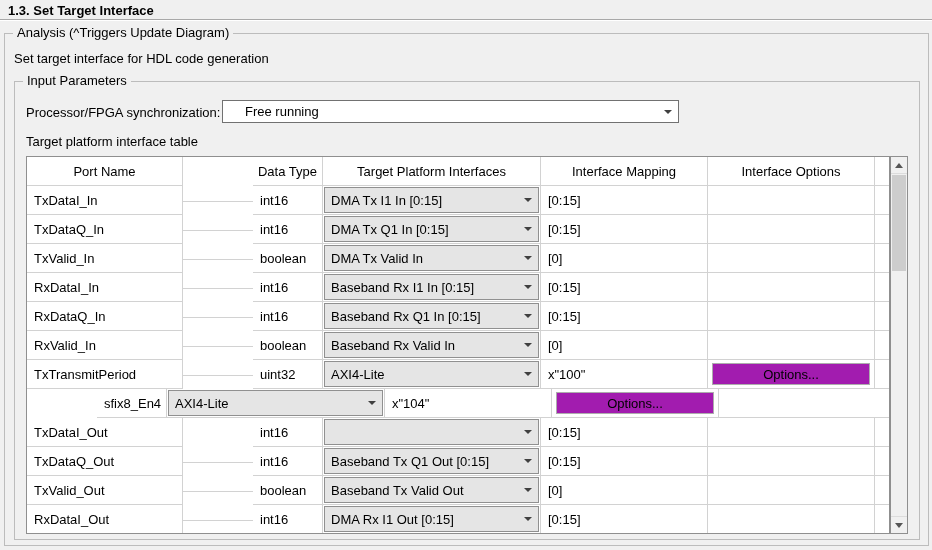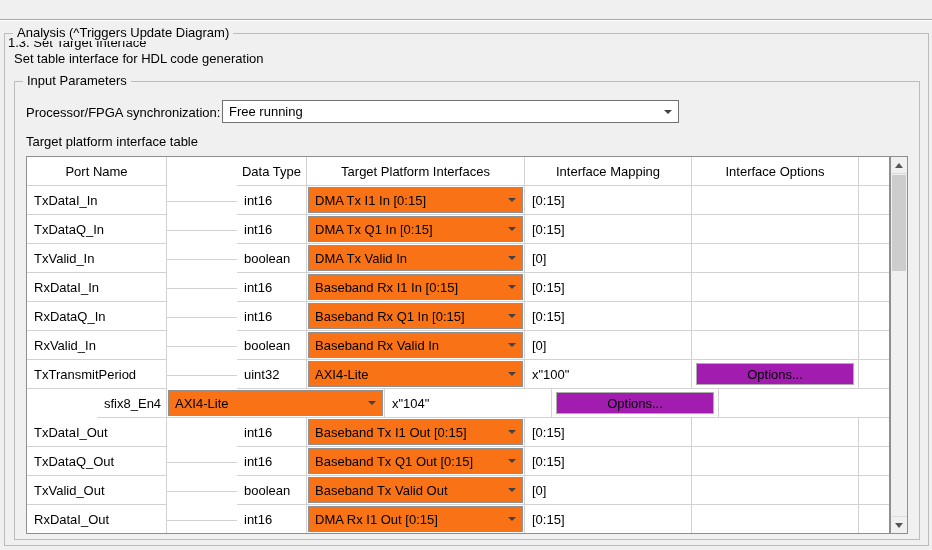--- a/index.html
+++ b/index.html
@@ -1,39 +1,39 @@
 <!DOCTYPE html>
 <html><head>
 <meta charset="utf-8">
 <style>
   html,body{margin:0;padding:0;}
   body{font-family:"Liberation Sans","DejaVu Sans",sans-serif;font-size:13px;color:#000;background:#fff;}
   .screen{position:relative;width:932px;height:550px;background:#f0f0f0;overflow:hidden;}
   .abs{position:absolute;}
-  .page-title{left:8px;top:3px;font-weight:normal;margin-top:32px;}
+  .page-title{left:8px;top:3px;font-weight:bold;}
   .title-sep{left:0;top:19px;width:932px;height:0;border-top:1px solid #a8a8a8;border-bottom:1px solid #ffffff;}
   .groupbox{position:absolute;border:1px solid #bcbcbc;}
   .groupbox-label{position:absolute;top:-9px;left:8px;background:#f0f0f0;padding:0 4px;line-height:16px;white-space:nowrap;}
   .g-analysis{left:4px;top:33px;width:923px;height:511px;}
   .g-input{left:14px;top:81px;width:904px;height:457px;}
   .desc{left:14px;top:51px;}
   .sync-label{left:26px;top:105px;}
-  .combobox{display:flex;align-items:center;background:#fff;border:1px solid #717171;padding-left:6px;position:absolute;box-sizing:border-box;}
+  .combobox{display:flex;align-items:center;background:#fff;border:1px solid #717171;padding-left:22px;position:absolute;box-sizing:border-box;}
   .sync-combo{left:222px;top:100px;width:457px;height:23px;}
   .combo-arrow{position:absolute;right:6px;top:50%;margin-top:-2px;width:0;height:0;border-left:4px solid transparent;border-right:4px solid transparent;border-top:4px solid #404040;}
   .table-label{left:26px;top:134px;}
   .table-wrap{left:26px;top:156px;width:882px;height:378px;}
   .grid{position:absolute;left:0;top:0;width:864px;height:378px;background:#fff;border:1px solid #8f8f8f;overflow:hidden;box-sizing:border-box;}
   .hrow,.trow{display:flex;height:29px;}
   .cell{border-right:1px solid #d2d2d2;border-bottom:1px solid #d2d2d2;display:flex;align-items:center;padding:0 0 0 7px;overflow:hidden;white-space:nowrap;box-sizing:border-box;background:#fff;}
   .hcell{justify-content:center;padding-left:0;}
-  .c0{width:140px;}.c1{width:70px;margin-top:44px;}.c2{width:70px;}.c3{width:218px;}.c4{width:167px;}.c5{width:167px;}
+  .c0{width:156px;}.c1{width:70px;margin-top:44px;}.c2{width:70px;}.c3{width:218px;}.c4{width:167px;}.c5{width:167px;}
   .cfill{flex:1;border-right:none;}
   .combo-cell{padding:1px;}
-  .cell-combo{flex:1;height:100%;background:#f97316;border:1px solid #909090;display:flex;align-items:center;padding-left:6px;position:relative;overflow:hidden;white-space:nowrap;box-sizing:border-box;}
+  .cell-combo{flex:1;height:100%;background:#e5e5e5;border:1px solid #909090;display:flex;align-items:center;padding-left:6px;position:relative;overflow:hidden;white-space:nowrap;box-sizing:border-box;}
   .opt-cell{padding:3px 4px;}
   .options-btn{flex:1;height:100%;background:#a21caf;border:1px solid #adadad;font-family:inherit;font-size:13px;color:#000;box-sizing:border-box;}
   .vscroll{position:absolute;left:864px;top:0;width:18px;height:378px;background:#f0f0f0;border:1px solid #8f8f8f;box-sizing:border-box;}
   .scroll-btn{position:absolute;left:0;width:16px;height:16px;display:flex;align-items:center;justify-content:center;background:#f0f0f0;}
   .sb-up{top:0;border-bottom:1px solid #dcdcdc;}
   .sb-down{bottom:0;border-top:1px solid #dcdcdc;}
   .tri-up{width:0;height:0;border-left:4px solid transparent;border-right:4px solid transparent;border-bottom:5px solid #555;}
   .tri-down{width:0;height:0;border-left:4px solid transparent;border-right:4px solid transparent;border-top:5px solid #555;}
   .scroll-thumb{position:absolute;left:1px;top:18px;width:14px;height:96px;background:#cdcdcd;}
 </style>
@@ -46,21 +46,21 @@
   <div class="abs title-sep"></div>
 
   <div class="groupbox g-analysis">
     <span class="groupbox-label">Analysis (^Triggers Update Diagram)</span>
   </div>
 
   <div class="groupbox g-input">
     <span class="groupbox-label">Input Parameters</span>
   </div>
 
-  <div class="abs desc">Set table interface for HDL code generation</div>
+  <div class="abs desc">Set target interface for HDL code generation</div>
 
   <div class="abs sync-label">Processor/FPGA synchronization:</div>
 
   <div class="combobox sync-combo">
     <span>Free running</span>
     <span class="combo-arrow"></span>
   </div>
 
   <div class="abs table-label">Target platform interface table</div>
 
@@ -190,21 +190,20 @@
               <button class="options-btn">Options...</button>
             </div>
             <div class="cell cfill"></div>
           </div>
           <div class="trow">
             <div class="cell c0">TxDataI_Out</div>
             <div class="cell c1">Outport</div>
             <div class="cell c2">int16</div>
             <div class="cell c3 combo-cell">
               <div class="cell-combo">
-                <span>Baseband Tx I1 Out [0:15]</span>
                 <span class="combo-arrow"></span>
               </div>
             </div>
             <div class="cell c4">[0:15]</div>
             <div class="cell c5 opt-cell"></div>
             <div class="cell cfill"></div>
           </div>
           <div class="trow">
             <div class="cell c0">TxDataQ_Out</div>
             <div class="cell c1">Outport</div>

